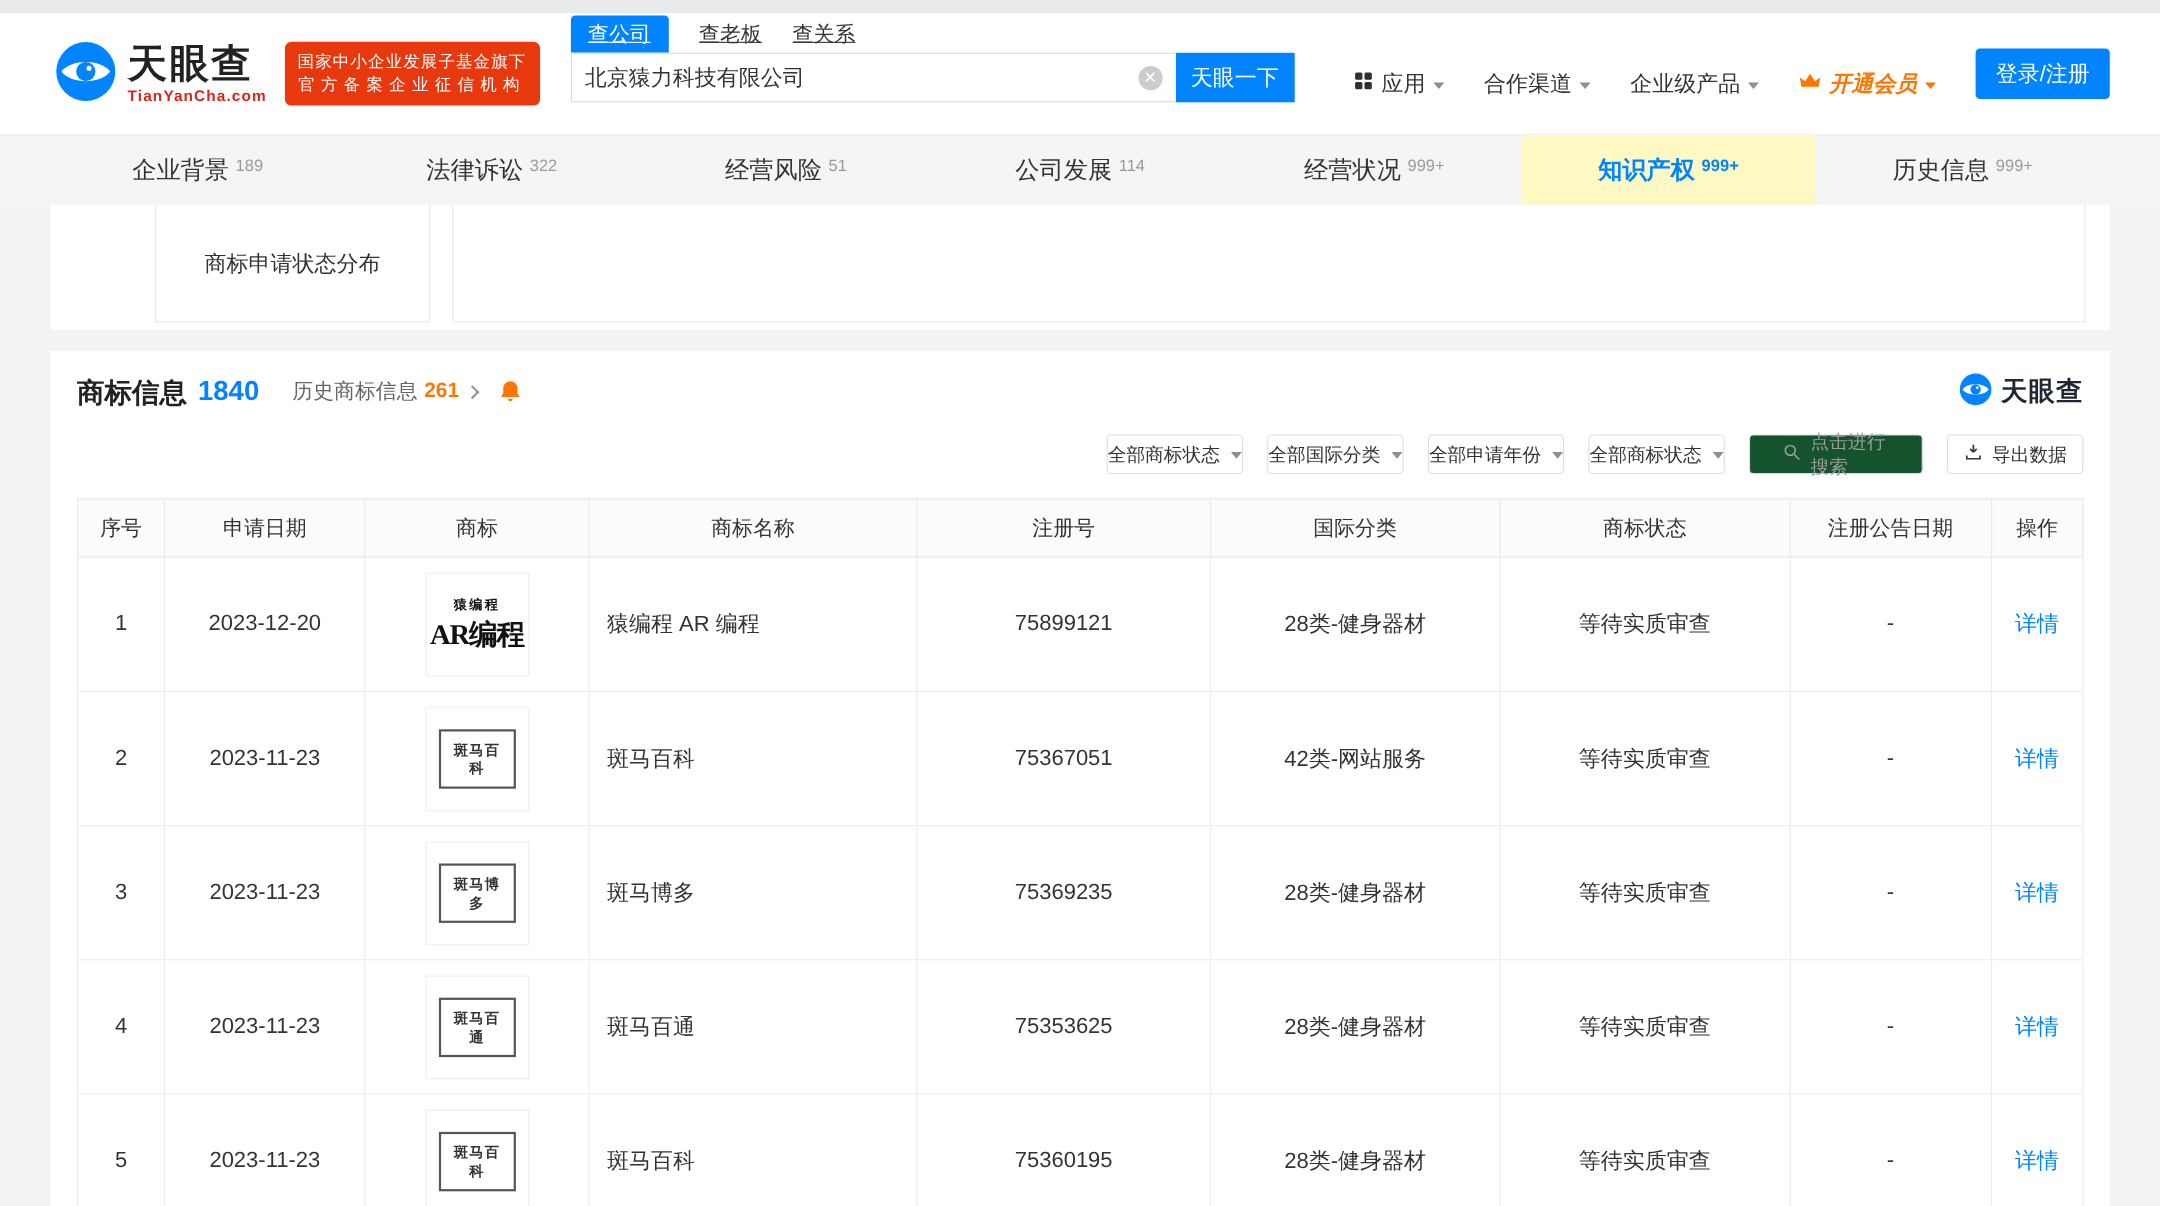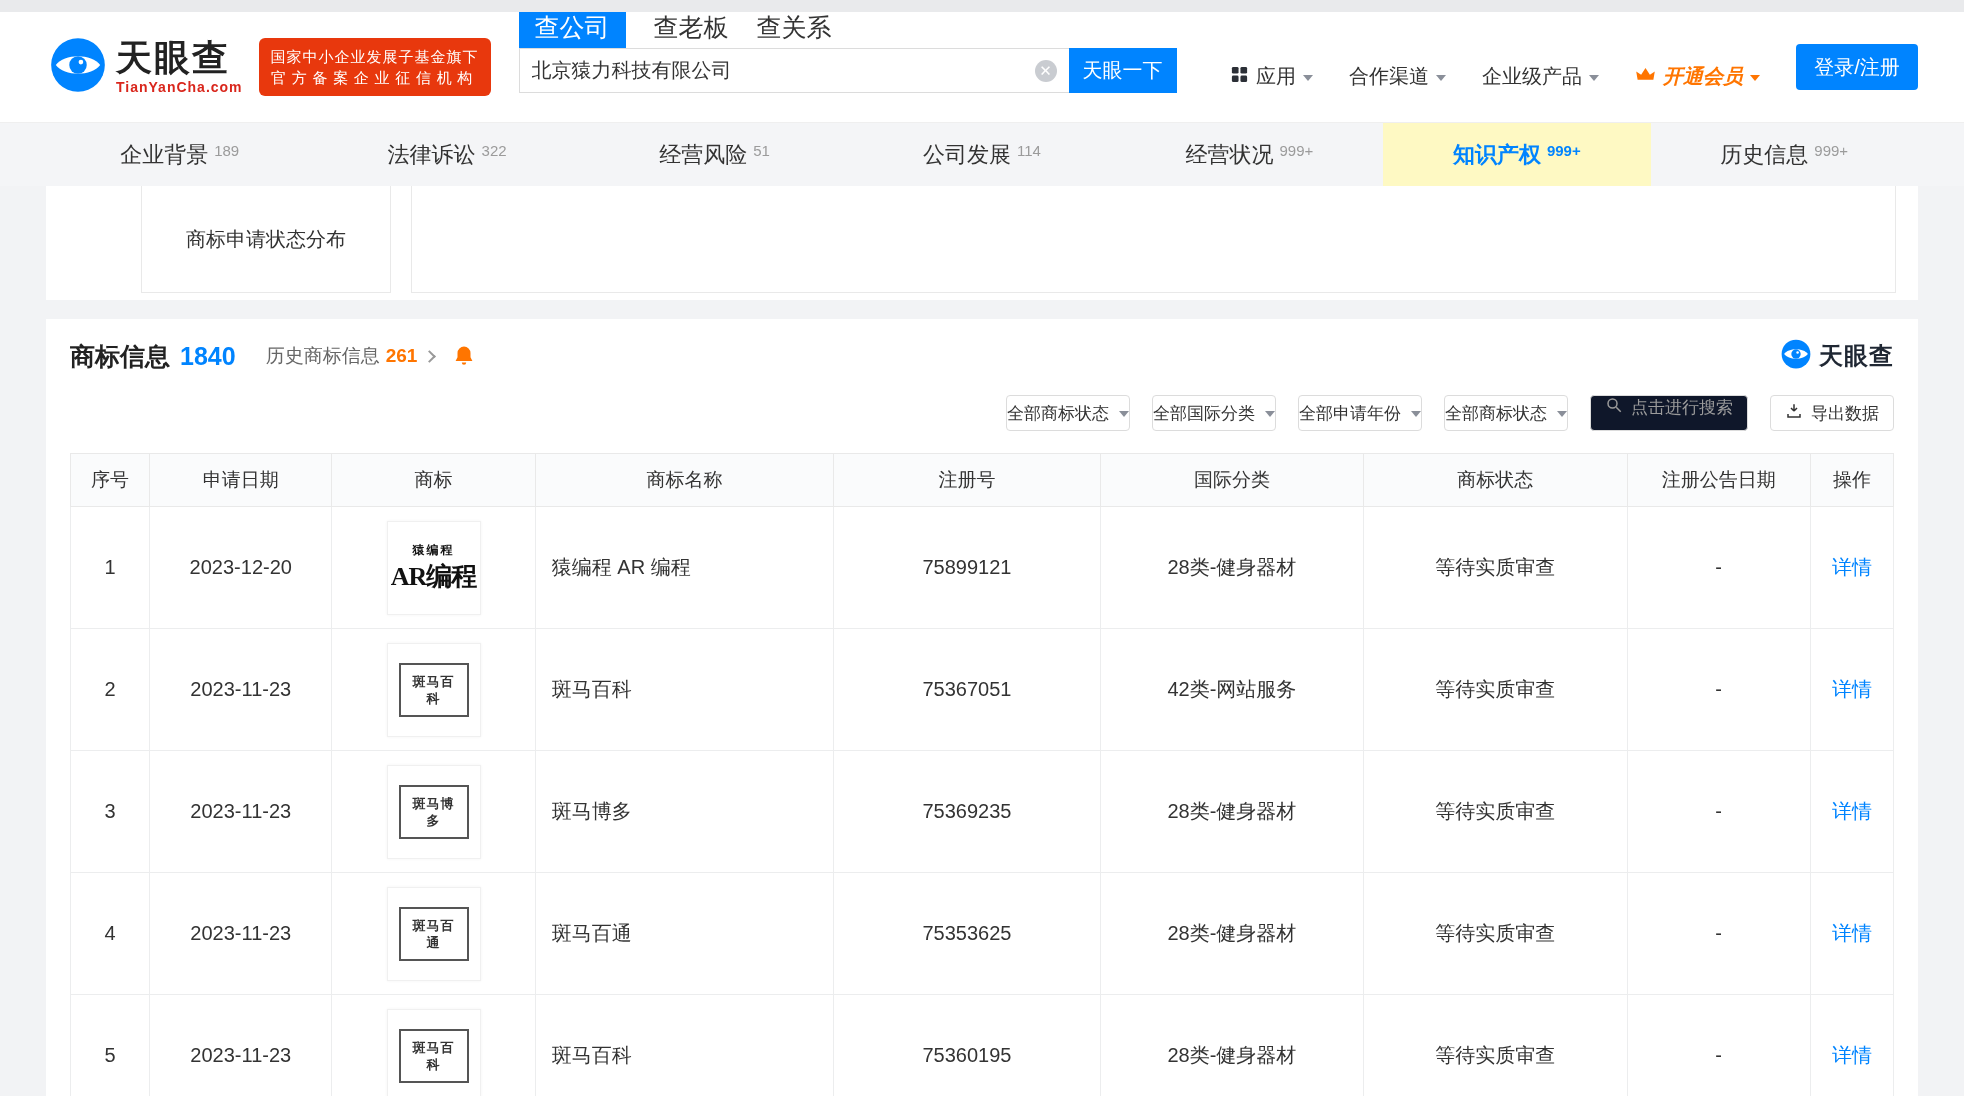--- a/index.html
+++ b/index.html
@@ -12,21 +12,21 @@
   .logo-wrap { display:flex; align-items:center; gap:10px; }
   .logo-text-col { display:flex; flex-direction:column; line-height:1.05; }
   .logo-cn { font-size:36px; font-weight:bold; color:#222; letter-spacing:2px; }
   .logo-en { font-size:14px; color:#d9261c; font-weight:bold; letter-spacing:1px; margin-top:3px; }
   .gov-badge { margin-left:16px; background:#e8380d; color:#fff; border-radius:6px; padding:8px 12px; text-align:center; }
   .gov-badge .l1 { font-size:15px; line-height:21px; letter-spacing:1px; }
   .gov-badge .l2 { font-size:15px; line-height:21px; letter-spacing:0.38em; }
 
   .search-block { margin-left:28px; align-self:flex-start; margin-top:6px; }
   .search-tabs { display:flex; align-items:flex-end; gap:28px; height:30px; }
-  .stab { font-size:25px; color:#333; padding:4px 0; cursor:pointer; }
+  .stab { font-size:19px; color:#333; padding:4px 0; cursor:pointer;text-decoration:underline; }
   .stab.active { background:#0084ff; color:#fff; padding:4px 16px; border-radius:4px 4px 0 0; }
   .search-row { display:flex; margin-top:0px; }
   .search-input-wrap { width:550px; height:45px; border:1px solid #dcdcdc; border-right:none; background:#fff; display:flex; align-items:center; padding:0 12px; }
   .search-input-wrap input { flex:1; border:none; outline:none; font-size:20px; color:#333; font-family:inherit; background:transparent; }
   .clear-btn { width:22px; height:22px; border-radius:50%; background:#c9ccd1; color:#fff; font-size:15px; line-height:22px; text-align:center; cursor:pointer; }
   .search-btn { width:108px; height:45px; background:#0084ff; color:#fff; border:none; font-size:20px; font-family:inherit; cursor:pointer; }
 
   .top-nav { margin-left:auto; display:flex; align-items:flex-end; gap:36px; }
   .nav-item { display:flex; align-items:center; gap:7px; font-size:20px; color:#333; cursor:pointer; white-space:nowrap; }
   .caret { width:0; height:0; border-left:5px solid transparent; border-right:5px solid transparent; border-top:6px solid #8a8f99; display:inline-block; margin-top:2px; }
@@ -55,21 +55,21 @@
   .hist-label { font-size:19px; color:#666; margin-left:30px; cursor:pointer; }
   .hist-count { font-size:19px; font-weight:bold; color:#ff7500; margin-left:6px; }
   .chev { width:9px; height:9px; border-top:2px solid #999; border-right:2px solid #999; transform:rotate(45deg); margin-left:8px; }
   .bell { margin-left:18px; display:flex; align-items:center; cursor:pointer; }
   .wm { margin-left:auto; display:flex; align-items:center; gap:8px; }
   .wm-text { font-size:24px; font-weight:bold; color:#1f2733; letter-spacing:1px; }
 
   
   .filters { margin-top:22px; display:flex; justify-content:flex-end; align-items:center; gap:22px; height:36px; }
   .f-drop { height:36px; border:1px solid #dcdcdc; border-radius:4px; display:flex; align-items:center; gap:10px; padding:0 0; font-size:17px; color:#333; cursor:pointer; background:#fff; }
-  .f-search { height:36px; border:1px solid #dcdcdc; border-radius:4px; display:flex; align-items:flex-start; gap:8px; padding:0 14px; font-size:17px; color:#9b9b9b; cursor:pointer; width:158px; background:#0f172a; }
+  .f-search { height:36px; border:1px solid #dcdcdc; border-radius:4px; display:flex; align-items:center; gap:8px; padding:0 29px; font-size:17px; color:#9b9b9b; cursor:pointer; width:158px; background:#14532d; }
   .f-export { height:36px; border:1px solid #dcdcdc; border-radius:4px; display:flex; align-items:center; gap:8px; padding:0 14px; font-size:17px; color:#333; cursor:pointer; background:#fff; }
 
   
   table.tm-table { margin-top:22px; width:100%; border-collapse:collapse; table-layout:fixed; }
   .tm-table th { height:53px; background:#fafbfc; font-weight:400; font-size:19px; color:#333; border:1px solid #e9e9e9; }
   .tm-table td { height:122px; font-size:20px; color:#333; text-align:center; border:1px solid #ecedee; background:#fff; }
   .tm-table td.name { text-align:left; padding-left:16px; }
   .detail-link { color:#0084ff; text-decoration:none; cursor:pointer; }
   .tm-box { width:94px; height:94px; margin:0 auto; border:1px solid #f0f0f0; box-shadow:0 0 3px rgba(0,0,0,0.05); display:flex; flex-direction:column; align-items:center; justify-content:center; cursor:pointer; background:#fff;font-family:Liberation Serif, serif; }
   .tm-ar .logo-top { font-size:12px; font-weight:bold; color:#111; letter-spacing:2px; }

